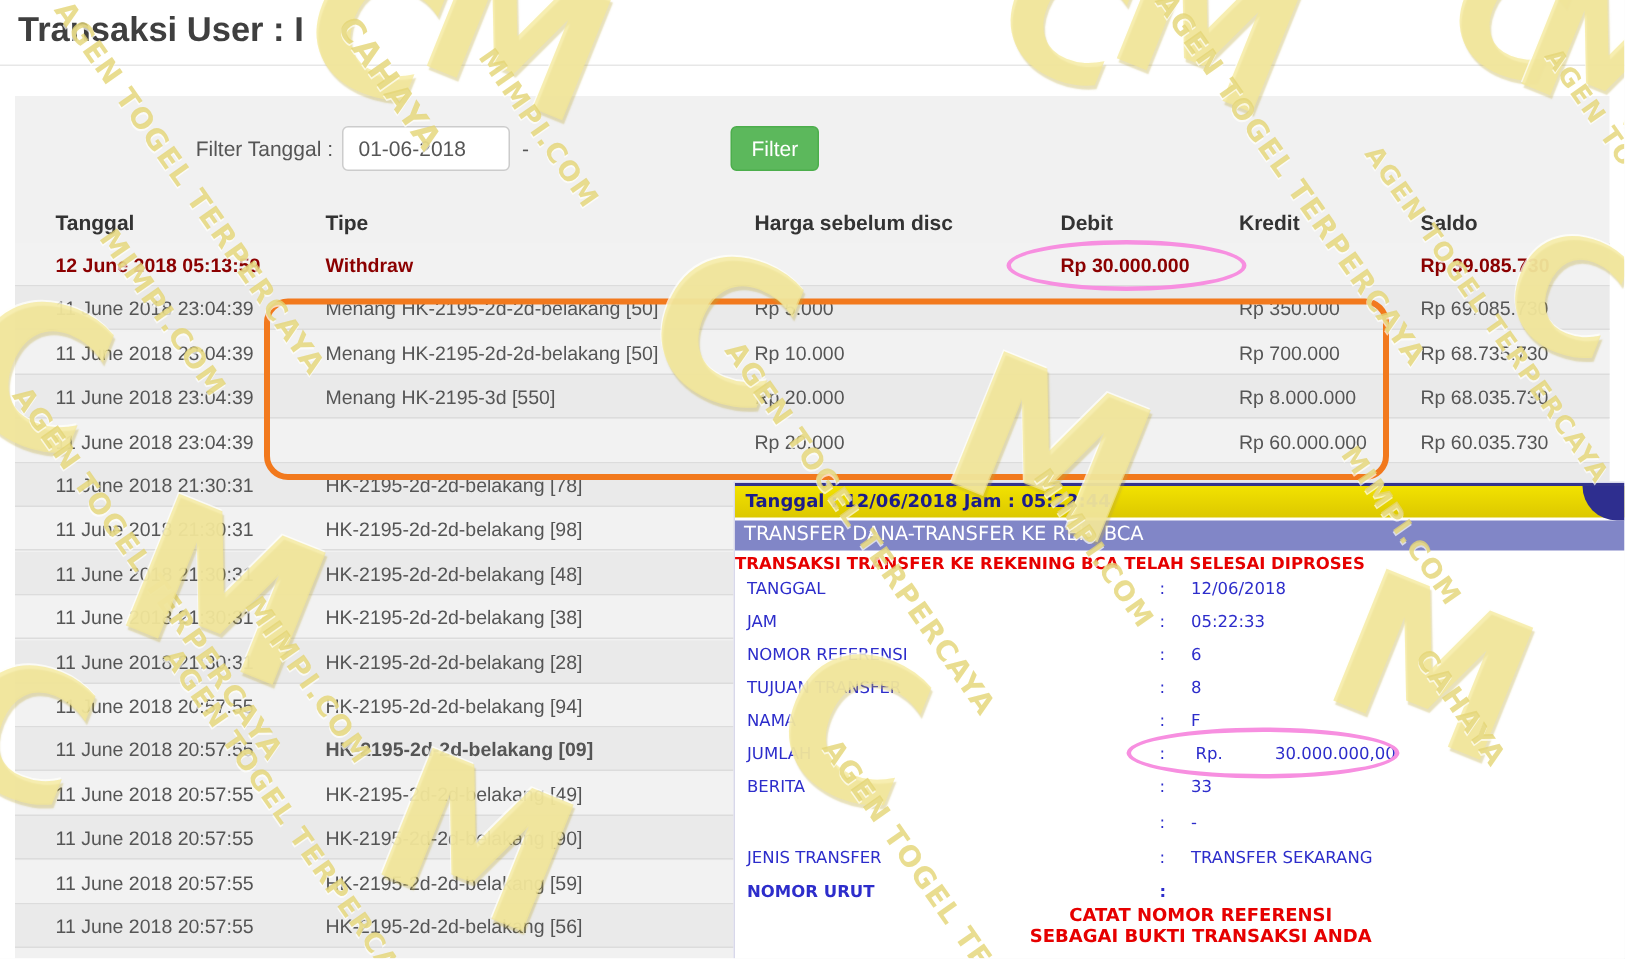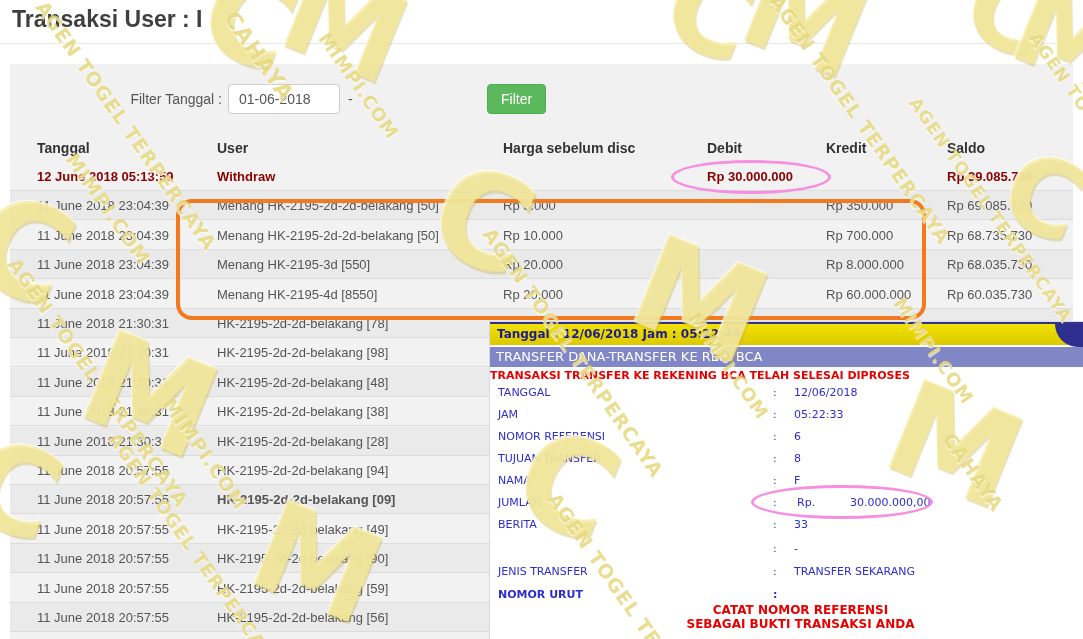--- a/index.html
+++ b/index.html
@@ -69,21 +69,21 @@
 
   <div id="panel"></div>
 
   <div id="filter-label">Filter Tanggal :</div>
   <input id="date-from" class="date-input" type="text" value="01-06-2018" style="">
   <span id="date-sep">-</span>
   <button id="filter-button">Filter</button>
 
   <div id="thead">
       <span class="hcell" style="left: 27px;">Tanggal</span>
-      <span class="hcell" style="left: 207px;">User</span>
+      <span class="hcell" style="left: 207px;">Tipe</span>
       <span class="hcell" style="left: 493px;">Harga sebelum disc</span>
       <span class="hcell" style="left: 697px;">Debit</span>
       <span class="hcell" style="left: 816px;">Kredit</span>
       <span class="hcell" style="left: 937px;">Saldo</span>
     </div>
   <div id="tbody">
       <div class="trow withdraw" style="top: 162px; background: rgb(242, 242, 242);">
         <span class="tcell" style="left: 27px;">12 June 2018 05:13:59</span>
         <span class="tcell" style="left: 207px;">Withdraw</span>
         <span class="tcell" style="left: 697px;">Rp 30.000.000</span>
@@ -105,21 +105,20 @@
       </div>
       <div class="trow" style="top: 250px; background: rgb(234, 234, 234);">
         <span class="tcell" style="left: 27px;">11 June 2018 23:04:39</span>
         <span class="tcell" style="left: 207px;">Menang HK-2195-3d [550]</span>
         <span class="tcell" style="left: 493px;">Rp 20.000</span>
         <span class="tcell" style="left: 816px;">Rp 8.000.000</span>
         <span class="tcell" style="left: 937px;">Rp 68.035.730</span>
       </div>
       <div class="trow" style="top: 280px; background: rgb(242, 242, 242);">
         <span class="tcell" style="left: 27px;">11 June 2018 23:04:39</span>
-        <span class="tcell" style="left: 207px;">Menang HK-2195-4d [8550]</span>
         <span class="tcell" style="left: 493px;">Rp 20.000</span>
         <span class="tcell" style="left: 816px;">Rp 60.000.000</span>
         <span class="tcell" style="left: 937px;">Rp 60.035.730</span>
       </div>
       <div class="trow" style="top: 309px; background: rgb(234, 234, 234);">
         <span class="tcell" style="left: 27px;">11 June 2018 21:30:31</span>
         <span class="tcell" style="left: 207px;">HK-2195-2d-2d-belakang [78]</span>
       </div>
       <div class="trow" style="top: 338px; background: rgb(242, 242, 242);">
         <span class="tcell" style="left: 27px;">11 June 2018 21:30:31</span>

